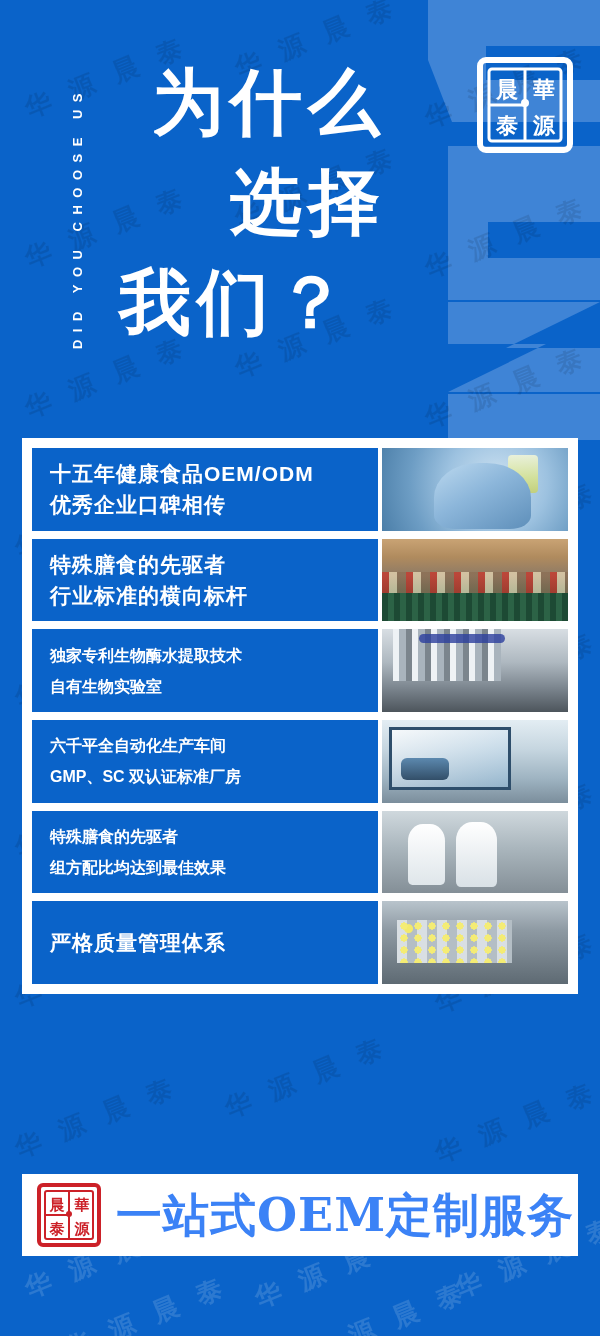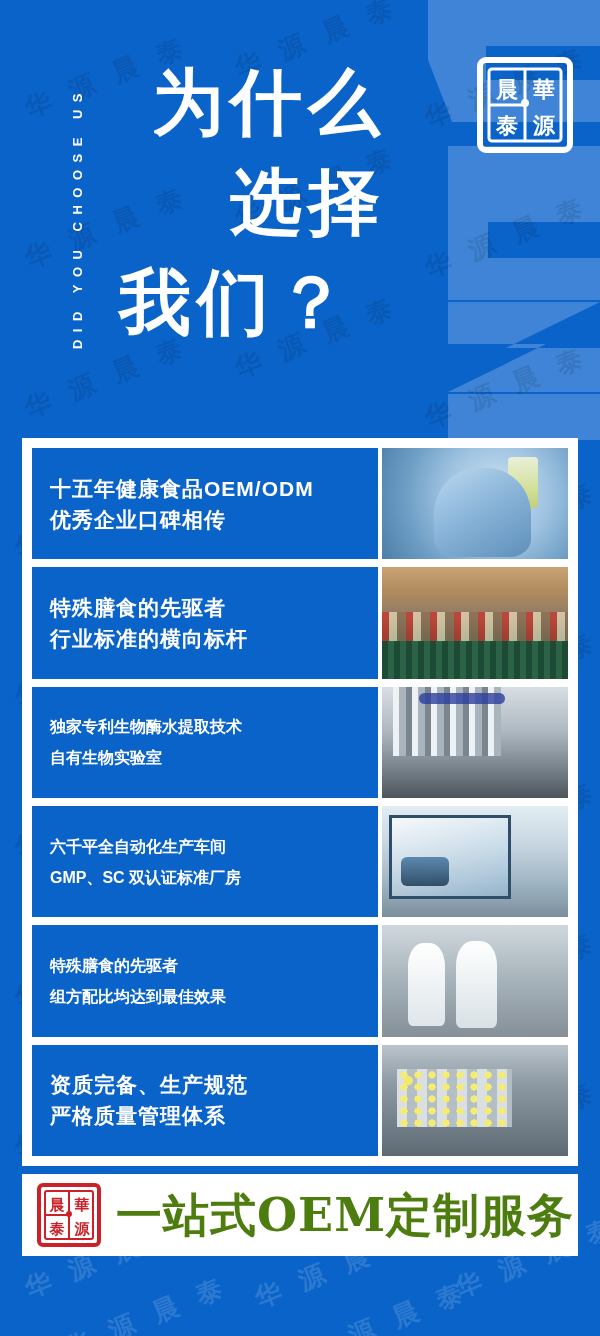--- a/index.html
+++ b/index.html
@@ -64,21 +64,21 @@
   .seal-header{
     position:absolute;left:476px;top:57px;
     width:98px;height:96px;
   }
   .seal-header svg{display:block;}
 
   
   .panel{
     position:absolute;
     left:22px;top:438px;
-    width:556px;height:728px;
+    width:556px;height:556px;
     background:#ffffff;
     padding:10px;
   }
   .rows{display:flex;flex-direction:column;height:100%;gap:8px;}
   .row{display:flex;flex:1 1 0;min-height:0;}
   .row-text{
     width:346px;
     background:#0a63c9;
     color:#ffffff;
     display:flex;
@@ -154,21 +154,21 @@
     left:22px;top:1174px;
     width:556px;height:82px;
     background:#ffffff;
     display:flex;align-items:center;
     padding-left:14px;
   }
   .seal-footer{width:66px;height:66px;flex:0 0 auto;}
   .seal-footer svg{display:block;}
   .footer-text{
     margin-left:14px;
-    color:#4d7c0f;
+    color:#3b82f6;
     font-family:"DejaVu Serif","Liberation Serif",serif;
     font-weight:700;
     font-size:46px;
     line-height:52px;
     letter-spacing:1px;
     white-space:nowrap;
   }
 </style>
 </head>
 <body>
@@ -299,21 +299,20 @@
           <div class="tl tight">特殊膳食的先驱者</div>
           <div class="tl tight">组方配比均达到最佳效果</div>
         </div>
         <div class="row-img">
             <div class="ph ph-lab2"></div>
           </div>
       </div>
 
       <div class="row">
         <div class="row-text">
-          <div class="tl">资质完备、生产规范</div>
           <div class="tl">严格质量管理体系</div>
         </div>
         <div class="row-img">
             <div class="ph ph-tablet"></div>
           </div>
       </div>
 
     </div>
   </div>
 

